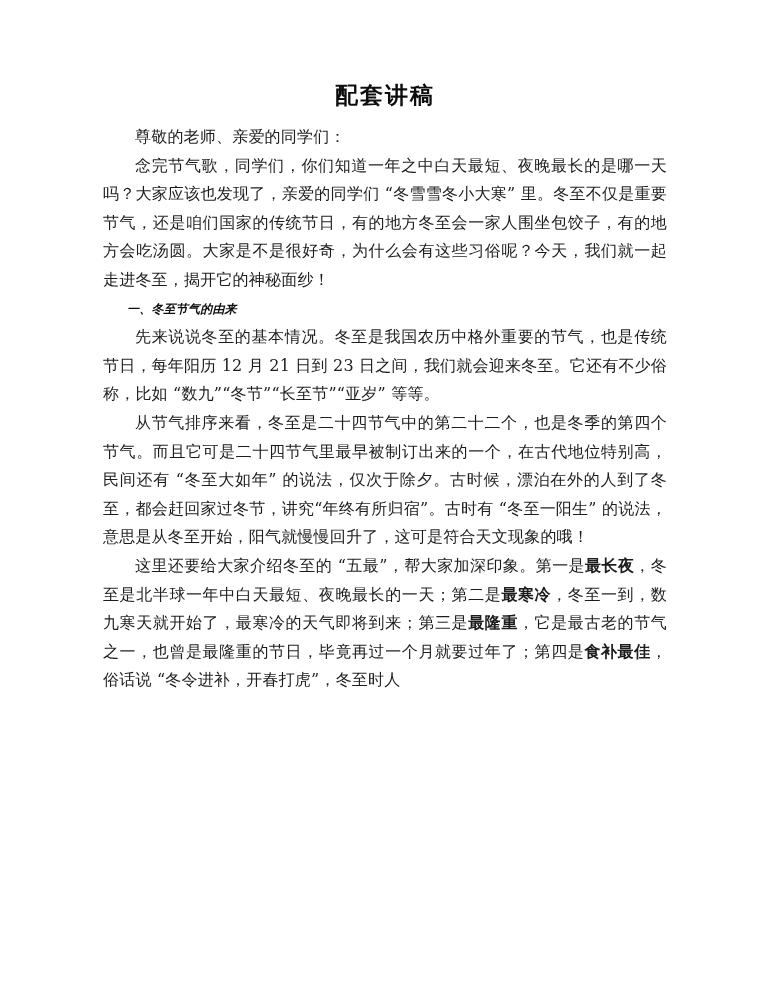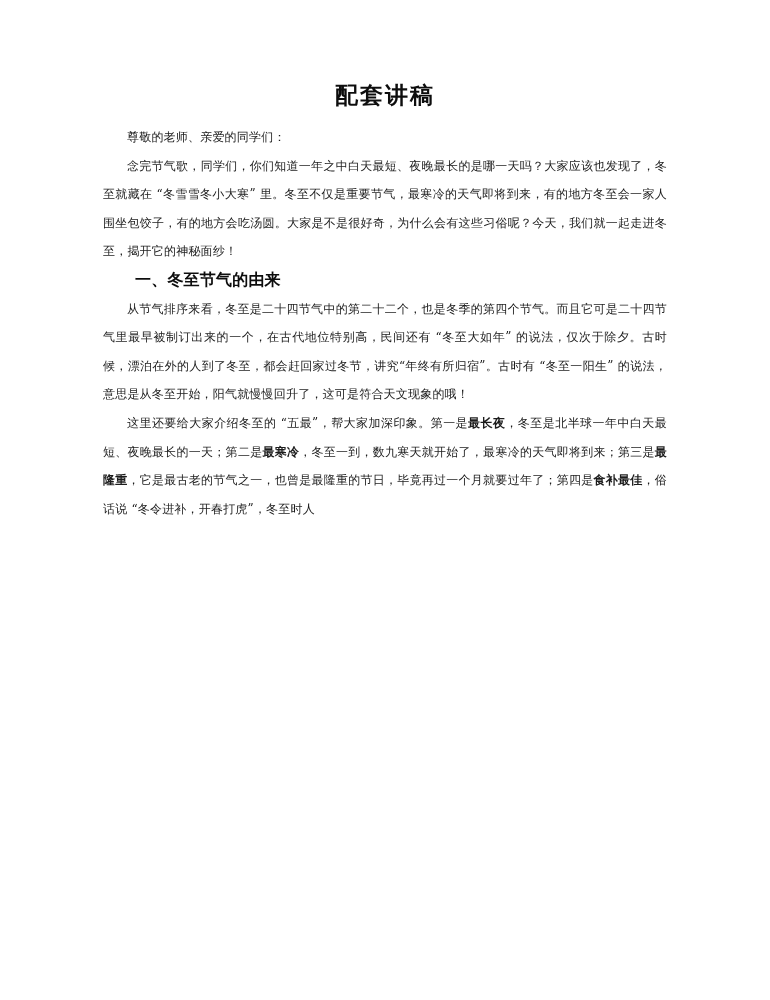--- a/index.html
+++ b/index.html
@@ -32,59 +32,61 @@
     font-size: 23px;
     font-weight: bold;
     text-align: center;
     letter-spacing: 2px;
     line-height: 34px;
     margin: 0 0 11px 0;
     font-family: "DejaVu Sans", "Liberation Sans", sans-serif;
     color: #0d0d0d;
   }
   .para {
-    font-size: 12px;
+    font-size: 16px;
     line-height: 28.6px;
     text-align: justify;
     text-justify: inter-ideograph;
     margin: 0;
     text-indent: 2em;
     color: #1c1c1c;
     letter-spacing: 0.2px;
   }
   .heading {
-    font-size: 16px;
+    font-size: 12px;
     line-height: 28.6px;
     font-weight: bold;
     text-indent: 2em;
     margin: 0;
     text-align: left;
     color: #0d0d0d;
     letter-spacing: 0.2px;
+    font-style: italic;
   }
   b.em {
     font-weight: bold;
   }
 </style>
 </head>
 <body>
 
 <div class="page">
   <div class="content">
 
     <h1 class="doc-title">配套讲稿</h1>
 
     <p class="para">尊敬的老师、亲爱的同学们：</p>
 
 
-    <p class="para">念完节气歌，同学们，你们知道一年之中白天最短、夜晚最长的是哪一天吗？大家应该也发现了，冬至就藏在 “冬雪雪冬小大寒” 里。冬至不仅是重要节气，最寒冷的天气即将到来，有的地方冬至会一家人围坐包饺子，有的地方会吃汤圆。大家是不是很好奇，为什么会有这些习俗呢？今天，我们就一起走进冬至，揭开它的神秘面纱！</p>
+    <p class="para">念完节气歌，同学们，你们知道一年之中白天最短、夜晚最长的是哪一天吗？大家应该也发现了，亲爱的同学们 “冬雪雪冬小大寒” 里。冬至不仅是重要节气，还是咱们国家的传统节日，有的地方冬至会一家人围坐包饺子，有的地方会吃汤圆。大家是不是很好奇，为什么会有这些习俗呢？今天，我们就一起走进冬至，揭开它的神秘面纱！</p>
 
 
     <p class="heading">一、冬至节气的由来</p>
 
+    <p class="para">先来说说冬至的基本情况。冬至是我国农历中格外重要的节气，也是传统节日，每年阳历 12 月 21 日到 23 日之间，我们就会迎来冬至。它还有不少俗称，比如 “数九”“冬节”“长至节”“亚岁” 等等。</p>
 
 
     <p class="para">从节气排序来看，冬至是二十四节气中的第二十二个，也是冬季的第四个节气。而且它可是二十四节气里最早被制订出来的一个，在古代地位特别高，民间还有 “冬至大如年” 的说法，仅次于除夕。古时候，漂泊在外的人到了冬至，都会赶回家过冬节，讲究“年终有所归宿”。古时有 “冬至一阳生” 的说法，意思是从冬至开始，阳气就慢慢回升了，这可是符合天文现象的哦！</p>
 
     <p class="para" id="five-most"><span>这里还要给大家介绍冬至的 “五最”，帮大家加深印象。第一是</span><b class="em">最长夜</b><span>，冬至是北半球一年中白天最短、夜晚最长的一天；第二是</span><b class="em">最寒冷</b><span>，冬至一到，数九寒天就开始了，最寒冷的天气即将到来；第三是</span><b class="em">最隆重</b><span>，它是最古老的节气之一，也曾是最隆重的节日，毕竟再过一个月就要过年了；第四是</span><b class="em">食补最佳</b><span>，俗话说 “冬令进补，开春打虎”，冬至时人</span></p>
 
   </div>
 </div>
 
 </body></html>

